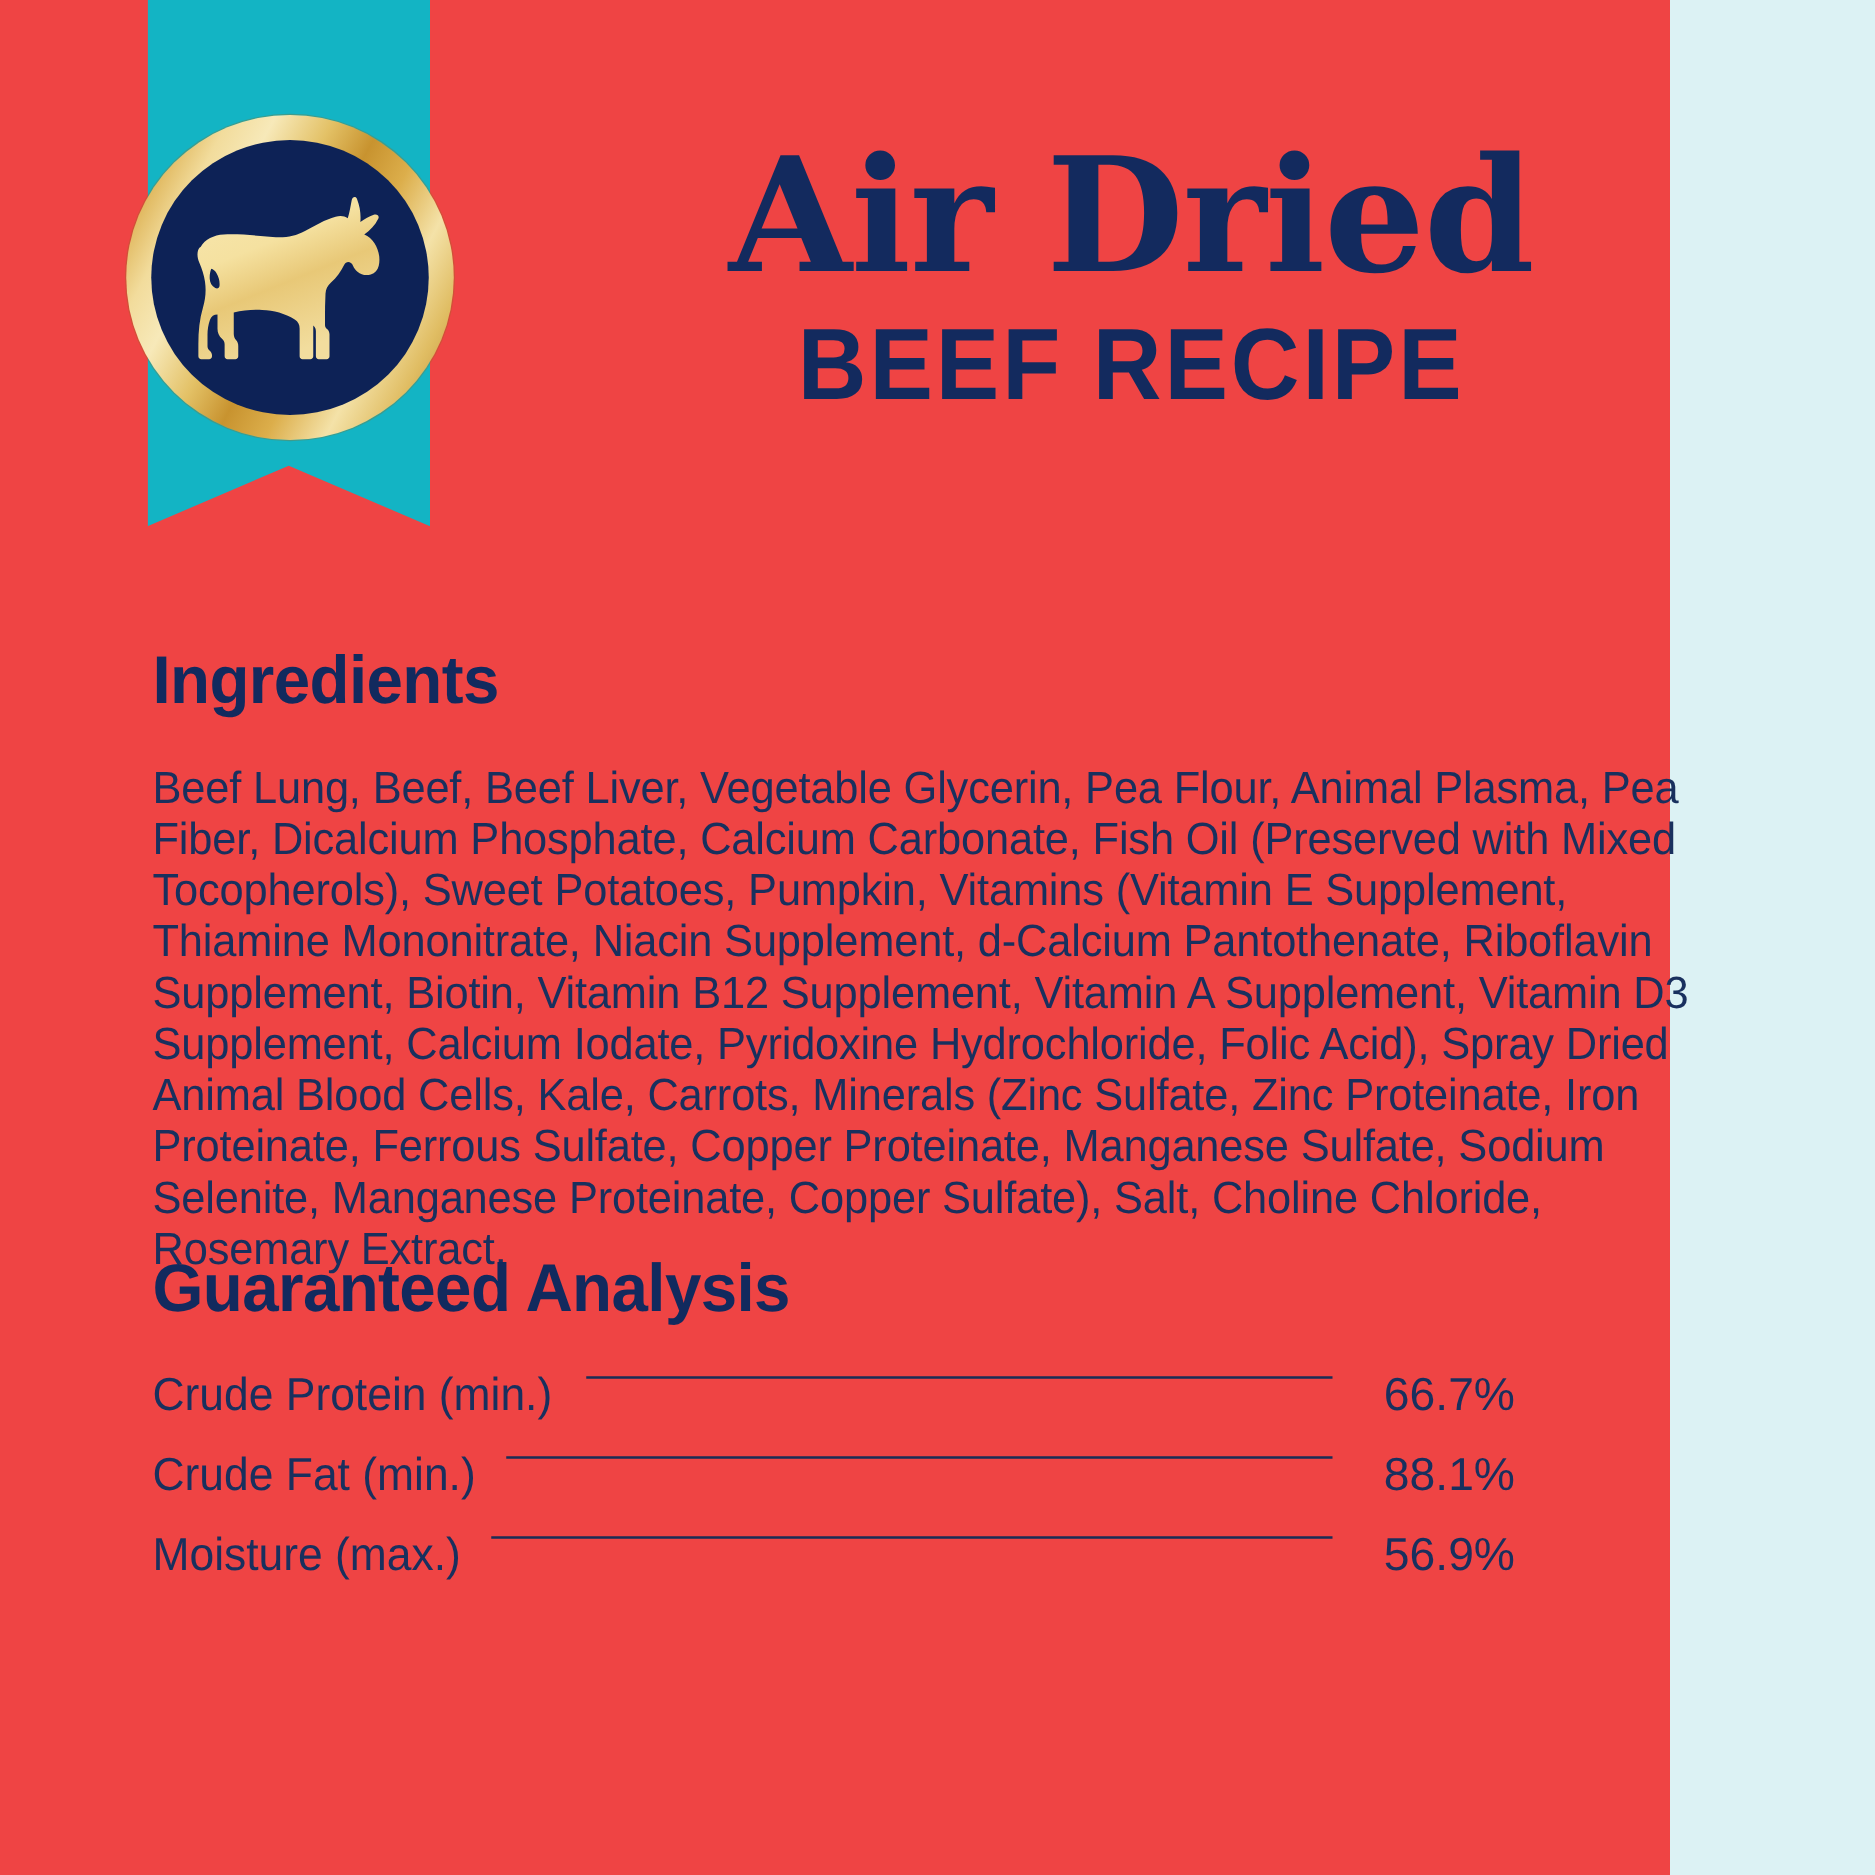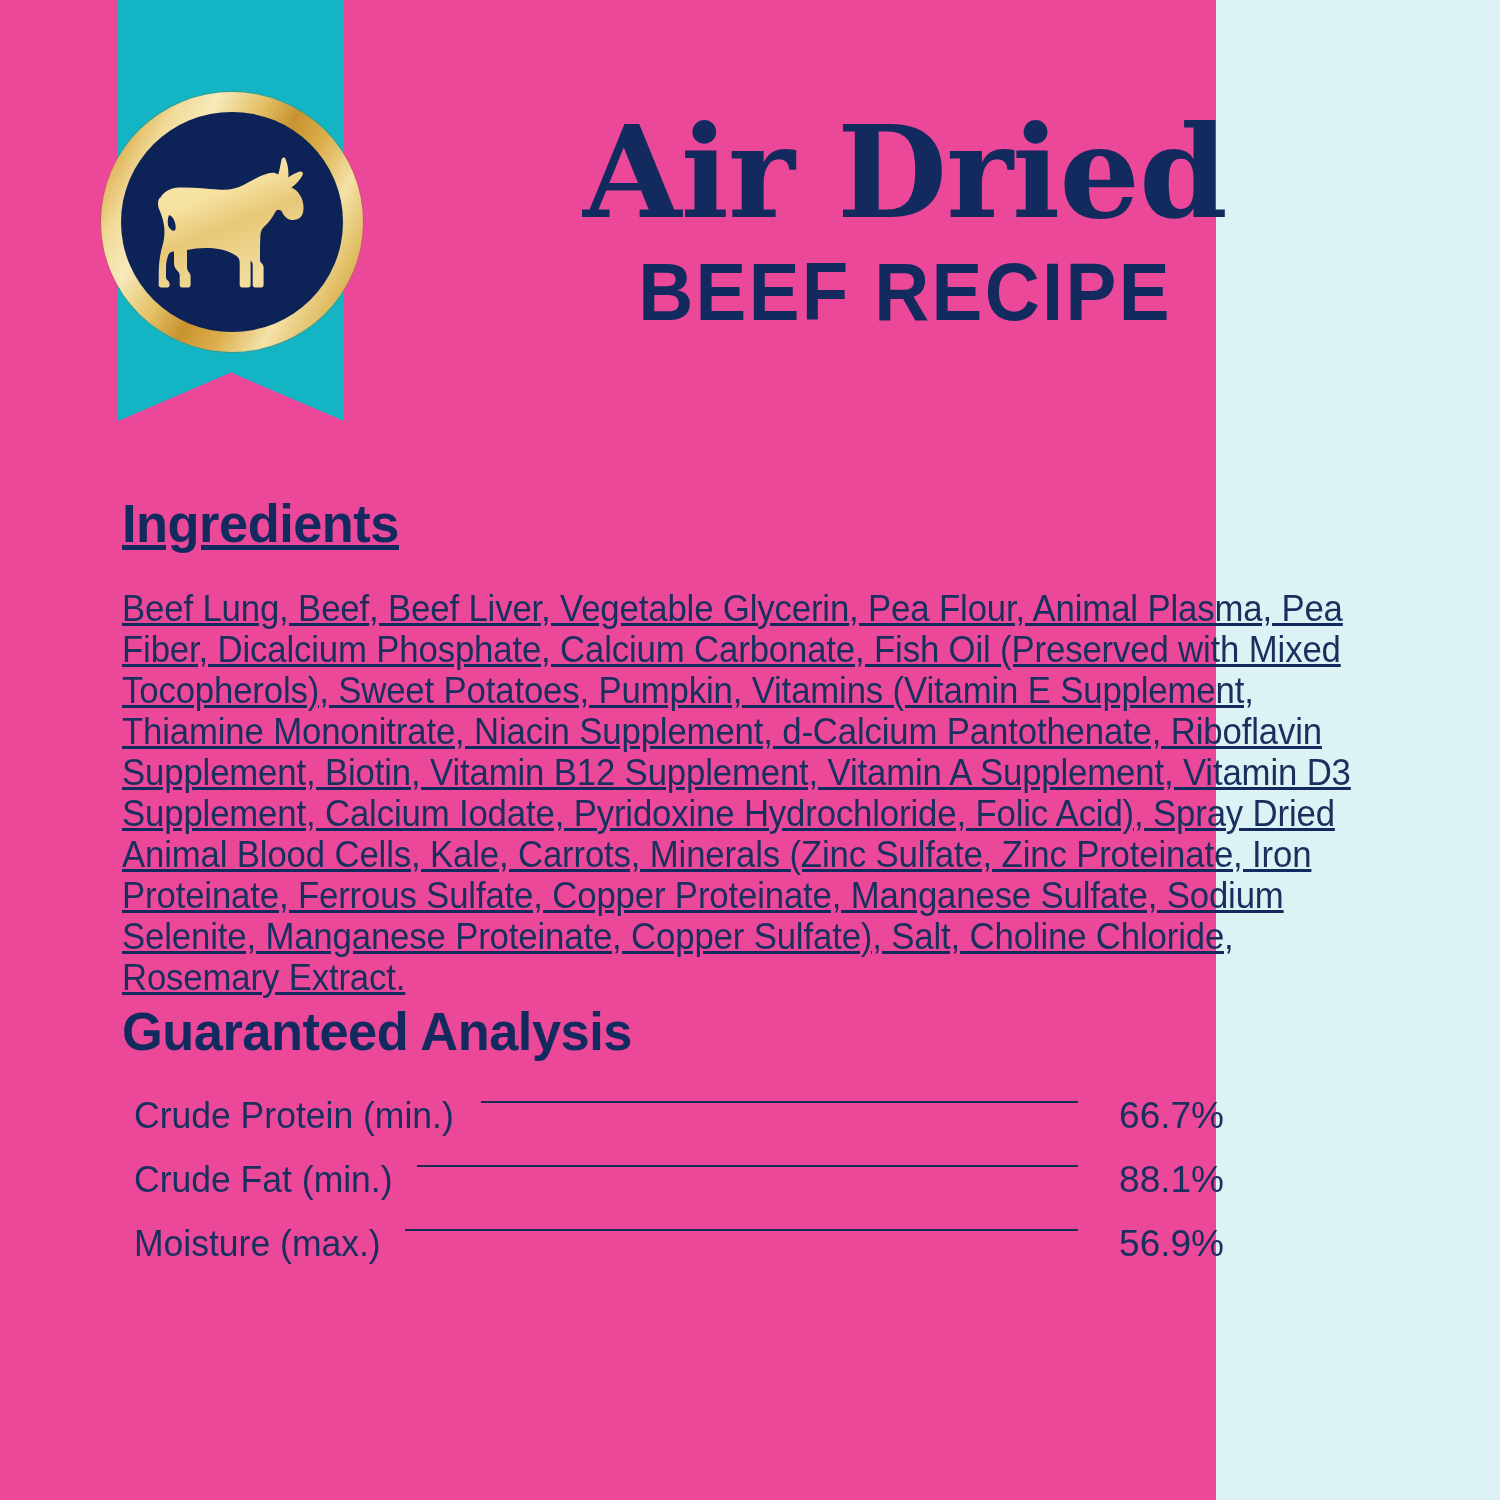--- a/index.html
+++ b/index.html
@@ -10,23 +10,24 @@
   body {
     width: 1500px;
     height: 1500px;
     background: #dcf2f4;
     font-family: "Liberation Sans", sans-serif;
     color: #122a5e;
     overflow: hidden;
   }
   .page {
     position: relative;
-    width: 1216px;
+    width: 1308px;
     height: 1500px;
-    background: #ec4899;
+    background: #ef4444;
+    padding-left: 28px;
   }
 
   
   .ribbon-wrap {
     position: absolute;
     left: 118px;
     top: 0;
     width: 226px;
     height: 421px;
   }
@@ -123,38 +124,38 @@
     font-family: "Liberation Sans", sans-serif;
     font-weight: 700;
     font-size: 54px;
     line-height: 1.05;
     letter-spacing: -0.5px;
     color: #122a5e;
     margin: 0 0 14px 0;
     transform: scaleX(0.97);
     transform-origin: left center;
   }
-  #ingredients-section { top: 495px; text-decoration: underline; }
+  #ingredients-section { top: 516px; }
   .ingredients-body {
     font-family: "Liberation Sans", sans-serif;
     font-weight: 400;
     font-size: 36px;
     line-height: 41px;
     letter-spacing: -0.15px;
     color: #19305e;
     transform: scaleX(0.965);
     transform-origin: left top;
     width: 1316px;
     text-align: left;
   }
 
   
   #analysis-section { top: 1003px; }
   .analysis-list {
-    margin: 12px;
+    margin: 0;
     padding: 0;
     list-style: none;
     width: 1090px;
   }
   .analysis-row {
     display: flex;
     align-items: baseline;
     height: 54px;
     margin-bottom: 10px;
   }

